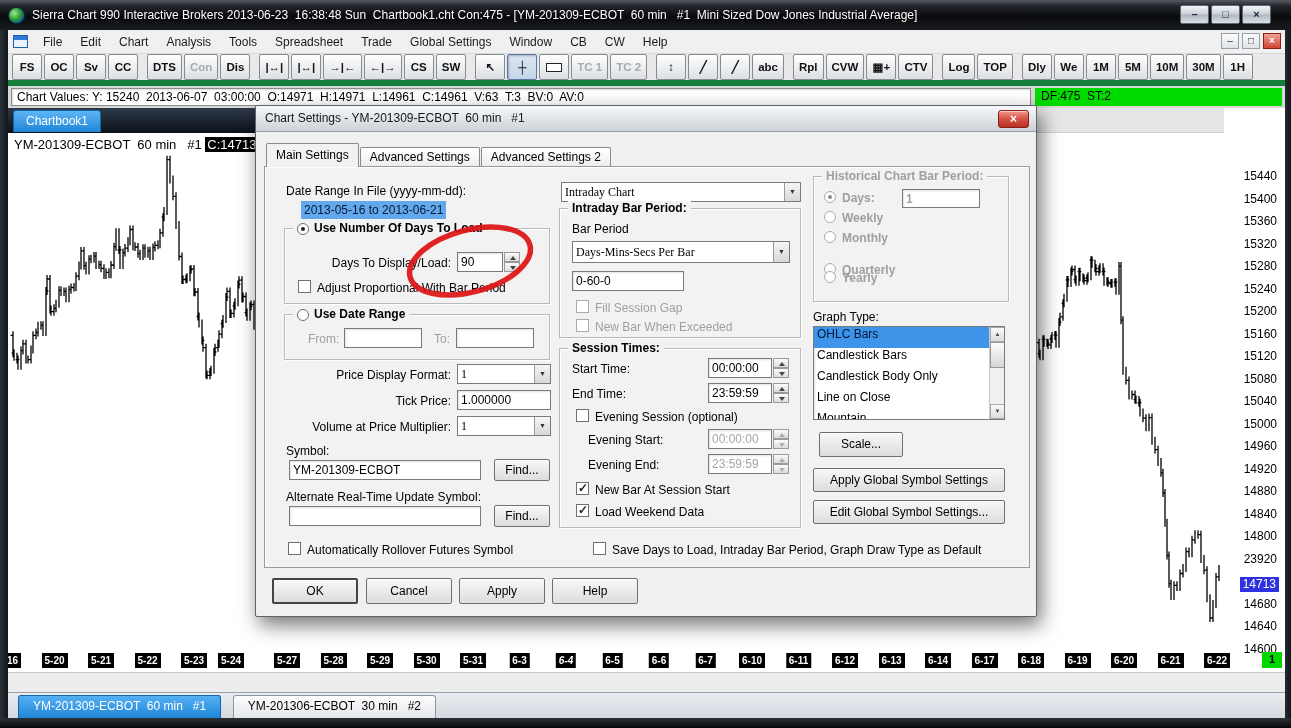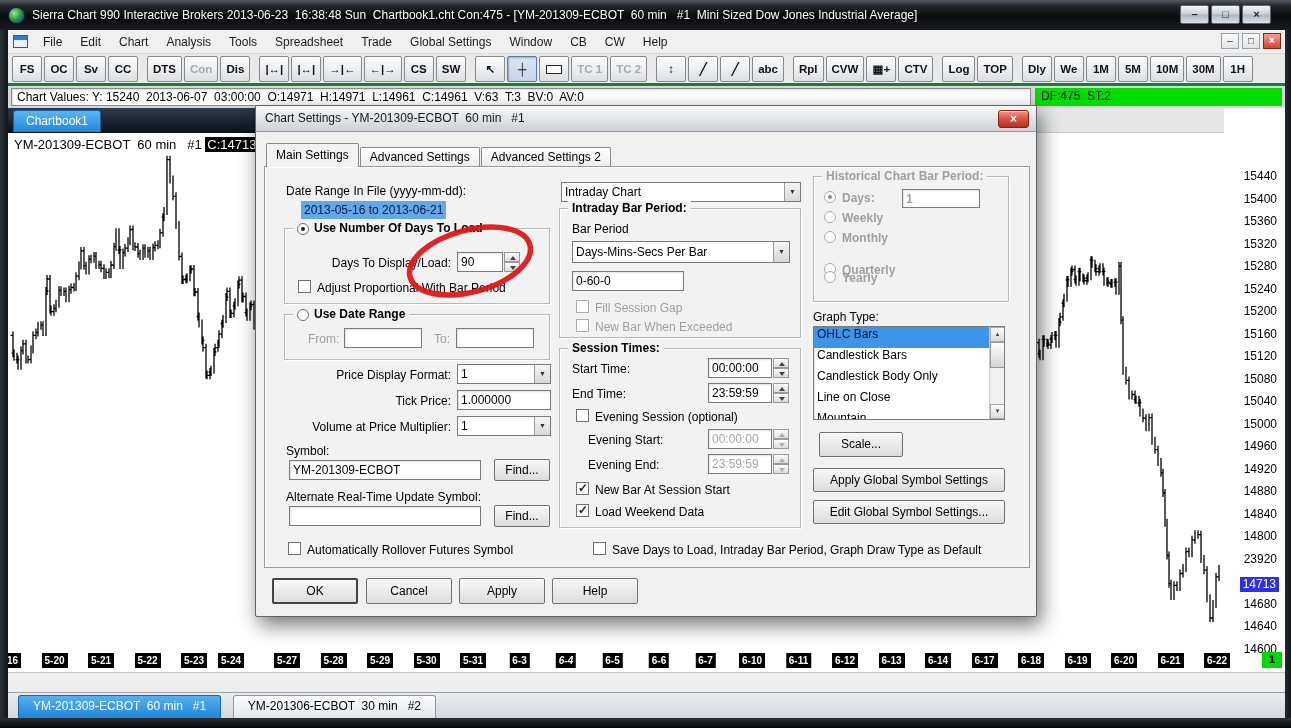--- a/index.html
+++ b/index.html
@@ -27,21 +27,21 @@
   .mdi-icon{width:15px;height:13px;margin:0 6px 0 5px;border:1px solid #1f5fae;background:#eaf3ff;position:relative;flex:0 0 auto;}
   .mdi-icon:before{content:"";position:absolute;left:0;top:0;right:0;height:4px;background:#2e7bd4;}
   .menu-item{padding:3px 9px;}
   .mdi-ctrls{position:absolute;right:4px;top:3px;display:flex;gap:3px;align-items:center;}
   .mdi-b{width:18px;height:16px;border:1px solid #9aa0a8;background:linear-gradient(#fcfcfc,#dfe3e8);
     font-size:10px;line-height:14px;text-align:center;color:#333;}
   .mdi-b.close{background:linear-gradient(#f0a098,#cf4433);border-color:#8a1f14;color:#fff;font-weight:bold;}
 
   
   .toolbar{position:absolute;left:8px;top:54px;width:1277px;height:32px;background:#e9e9e9;
-    display:flex;align-items:center;padding-left:4px;border-bottom:3px solid #15803d;}
+    display:flex;align-items:center;padding-left:4px;border-bottom:6px solid #15803d;}
   .tb-btn{height:26px;min-width:30px;padding:0 5px;margin-right:2px;border:1px solid #858b93;border-radius:2px;
     background:linear-gradient(#fefefe,#dcdfe3);box-shadow:inset 0 1px 0 #fff;
     font-family:"Liberation Sans",sans-serif;font-size:11.5px;font-weight:bold;color:#111;line-height:24px;text-align:center;}
   .tb-btn.pressed{background:linear-gradient(#dce6f2,#c6d6ea);border-color:#5a79a8;box-shadow:inset 1px 1px 2px rgba(0,0,0,.25);}
   .tb-btn.disabled{color:#a5abb3;}
   .tb-sep{width:7px;height:26px;}
   .rect-glyph{display:inline-block;width:16px;height:9px;border:1.5px solid #222;vertical-align:middle;background:#fff;}
 
   
   .valuesbar{position:absolute;left:8px;top:86px;width:1277px;height:22px;background:#d8d8d8;}
@@ -90,21 +90,21 @@
   .lbl{position:absolute;font-size:12px;line-height:15px;color:#000;}
   .lbl.right{text-align:right;}
   .dis{color:#9f9f9f;}
   .hl-value{position:absolute;background:#63a8ea;color:#031a3a;font-size:12px;line-height:16px;padding:1px 3px;}
   .grp{position:absolute;border:1px solid #b9b9b9;box-shadow:inset 1px 1px 0 #fff,1px 1px 0 #fff;font-weight:bold;}
   .grp-head{position:absolute;left:8px;top:-8px;background:#f2f2f2;padding:0 4px;font-size:12px;line-height:15px;display:flex;align-items:center;gap:5px;}
   .tfield{position:absolute;background:#fff;border:1px solid #7a7a7a;box-shadow:inset 1px 1px 2px rgba(0,0,0,.12);
     font-size:12px;line-height:18px;padding:0 3px;height:20px;overflow:hidden;white-space:pre;}
   .tfield.disf{color:#a5a5a5;}
   .dd{position:absolute;background:#fff;border:1px solid #7a7a7a;height:20px;}
-  .dd-val{position:absolute;left:3px;top:0;right:18px;font-size:12px;line-height:18px;overflow:hidden;white-space:pre;}
+  .dd-val{position:absolute;left:3px;top:0;right:18px;font-size:12px;line-height:18px;overflow:hidden;white-space:pre;font-family:Liberation Serif, serif;}
   .dd-btn{position:absolute;right:0;top:0;width:16px;height:18px;background:linear-gradient(#f5f5f5,#d8d8d8);
     border-left:1px solid #9a9a9a;font-size:7px;text-align:center;line-height:17px;color:#333;}
   .spin{position:absolute;width:16px;height:20px;}
   .spin i{position:absolute;left:0;width:16px;height:10px;border:1px solid #9a9a9a;background:linear-gradient(#fbfbfb,#dcdcdc);}
   .spin i.up{top:0;} .spin i.dn{top:10px;}
   .spin i:before{content:"";position:absolute;left:4.5px;border-left:3.5px solid transparent;border-right:3.5px solid transparent;}
   .spin i.up:before{top:3px;border-bottom:4px solid #444;}
   .spin i.dn:before{top:3px;border-top:4px solid #444;}
   .spin.disabled i:before{opacity:.35;}
   .cb{position:absolute;width:13px;height:13px;background:#fff;border:1px solid #707070;}

